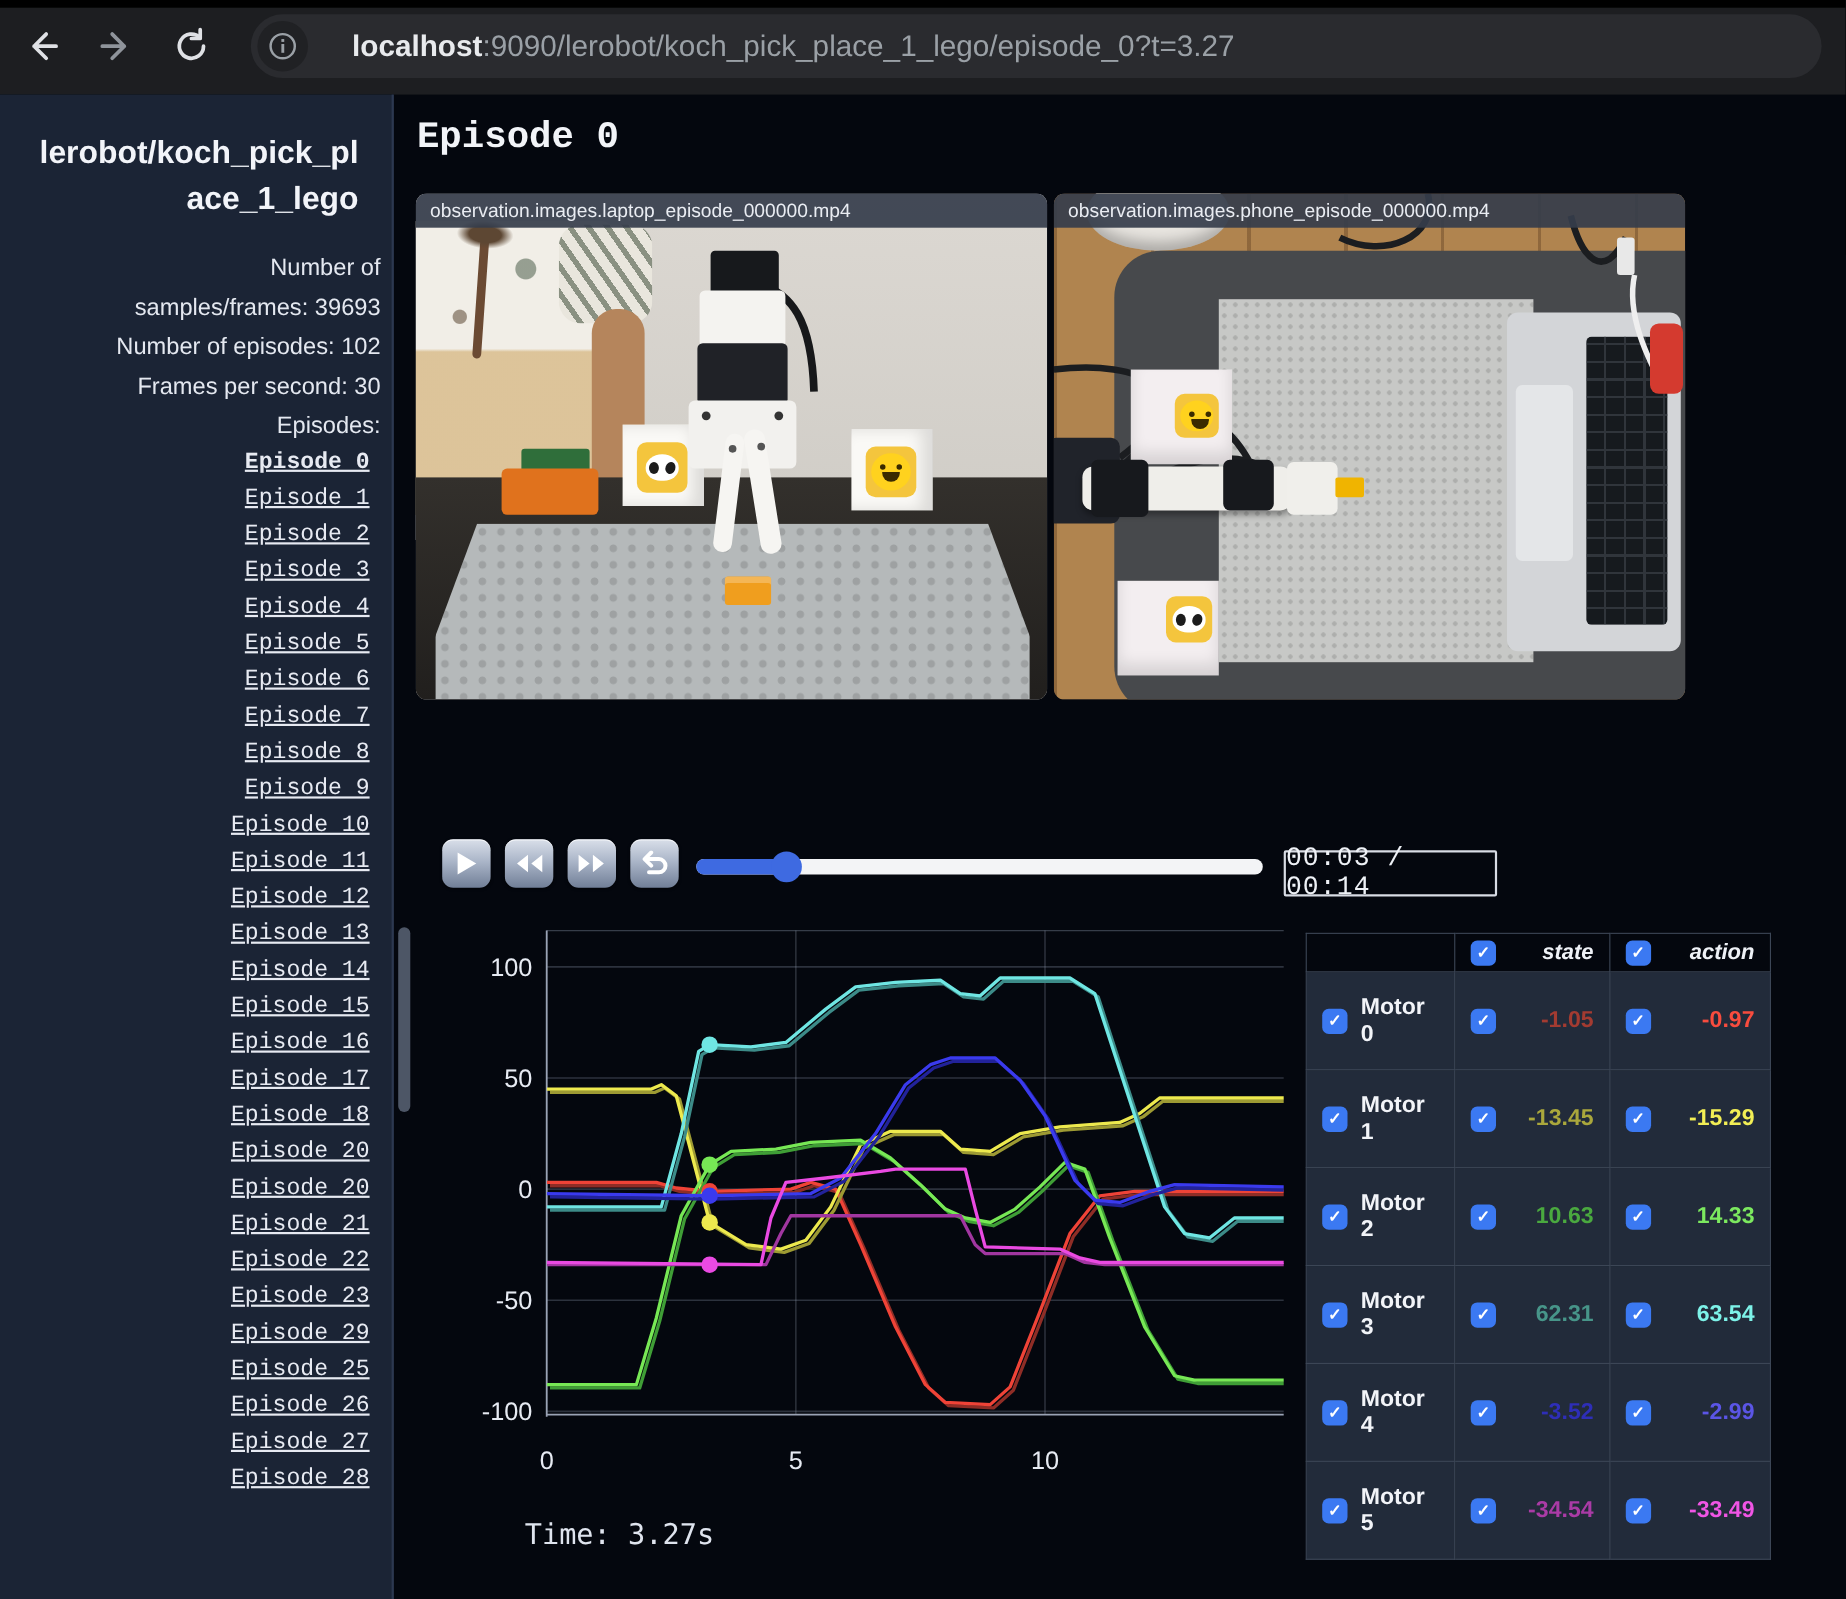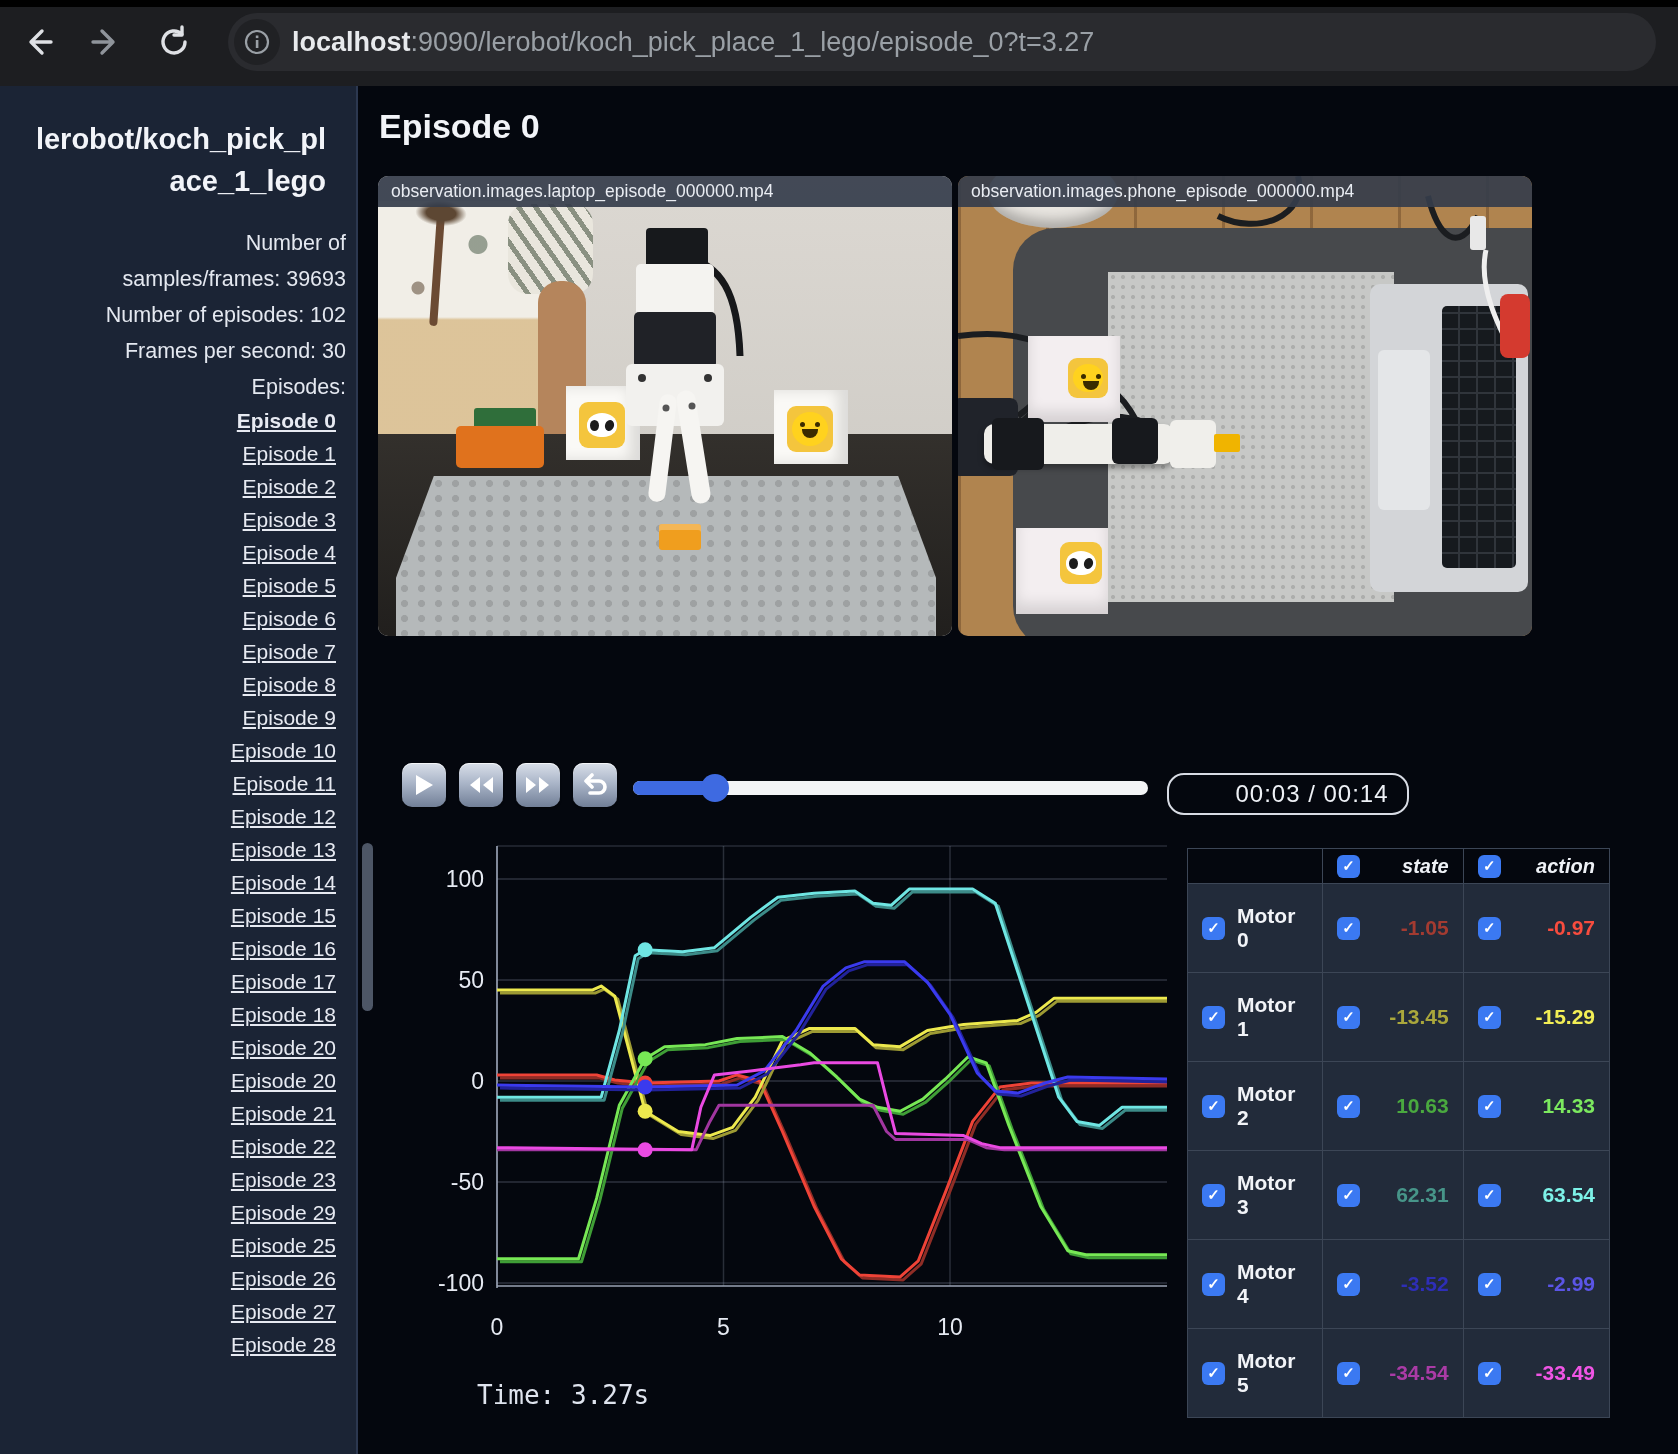--- a/index.html
+++ b/index.html
@@ -1,25 +1,25 @@
 <!DOCTYPE html>
 <html><head>
 <meta charset="utf-8">
 <style>
   html,body{margin:0;padding:0;background:#000;}
   #app{position:relative;width:1678px;height:1454px;overflow:hidden;
        font-family:"Liberation Sans",sans-serif;background:#04070e;}
-  .mono{font-family:Liberation Sans, sans-serif;}
+  .mono{font-family:Liberation Mono, monospace;}
 
   
   #browser-bar{position:absolute;left:0;top:0;width:1678px;height:86px;background:#1d1e21;}
   #browser-bar::before{content:"";position:absolute;left:0;top:0;width:100%;height:7px;background:#000;}
   .nav-ico{position:absolute;top:18px;width:48px;height:48px;display:flex;align-items:center;justify-content:center;}
   #url-pill{position:absolute;left:228px;top:13px;width:1428px;height:58px;border-radius:29px;background:#2a2b2f;
-            display:flex;align-items:center;}
+            display:flex;align-items:center;gap:28px;}
   #info-circ{width:46px;height:46px;border-radius:50%;background:#202124;margin-left:6px;
              display:flex;align-items:center;justify-content:center;flex:0 0 auto;}
   #url-text{font-size:27px;margin-left:12px;white-space:nowrap;color:#9aa0a6;}
   #url-text b{color:#e8eaed;font-weight:bold;}
 
   
   #sidebar{position:absolute;left:0;top:86px;width:358px;height:1368px;background:#1b2435;
            border-right:2px solid #2c3850;box-sizing:border-box;text-align:right;}
   #sidebar-title{position:absolute;left:26px;top:32px;width:300px;font-size:29px;font-weight:bold;
                  color:#f2f4f9;line-height:1.45;word-break:break-all;}
@@ -96,22 +96,22 @@
   #hotkeys .mono{font-size:19.5px;}
 
   
   .ctl-btn{position:absolute;top:677px;width:44px;height:44px;border-radius:10px;border:0;cursor:pointer;
      background:linear-gradient(180deg,#d9dfe9 0%,#aab5c8 46%,#717f97 100%);
      box-shadow:inset 0 1px 0 rgba(255,255,255,.7),0 1px 2px rgba(0,0,0,.5);
      display:flex;align-items:center;justify-content:center;}
   #slider-track{position:absolute;left:273px;top:695px;width:515px;height:14px;border-radius:7px;background:#f3f4f6;cursor:pointer;}
   #slider-fill{position:absolute;left:0;top:0;height:14px;border-radius:7px 0 0 7px;background:#3e6ae1;}
   #slider-thumb{position:absolute;top:-7px;width:28px;height:28px;border-radius:50%;background:#3e6ae1;}
-  #time-display{position:absolute;left:807px;top:687px;width:190px;height:38px;border:2px solid #d8dce4;border-radius:17px;
-     color:#eef1f6;font-size:24px;display:flex;align-items:center;justify-content:center;letter-spacing:1px;padding-left:48px;}
+  #time-display{position:absolute;left:807px;top:687px;width:190px;height:38px;border:2px solid #d8dce4;border-radius:2px;
+     color:#eef1f6;font-size:24px;display:flex;align-items:center;justify-content:center;letter-spacing:1px;}
 
   
   #chart{position:absolute;left:18px;top:752px;}
   #motor-table{position:absolute;left:827px;top:762px;width:423px;border-collapse:collapse;
      border:1px solid #3c4656;color:#f2f4f8;}
   #motor-table td,#motor-table th{border:1px solid #3c4656;padding:0 14px;font-size:21px;font-weight:bold;}
   #motor-table thead th{height:34px;background:transparent;}
   #motor-table tbody td{height:88px;background:#222b3a;}
   .cellflex{display:flex;align-items:center;gap:12px;}
   .cellflex .grow{flex:1;text-align:right;}

